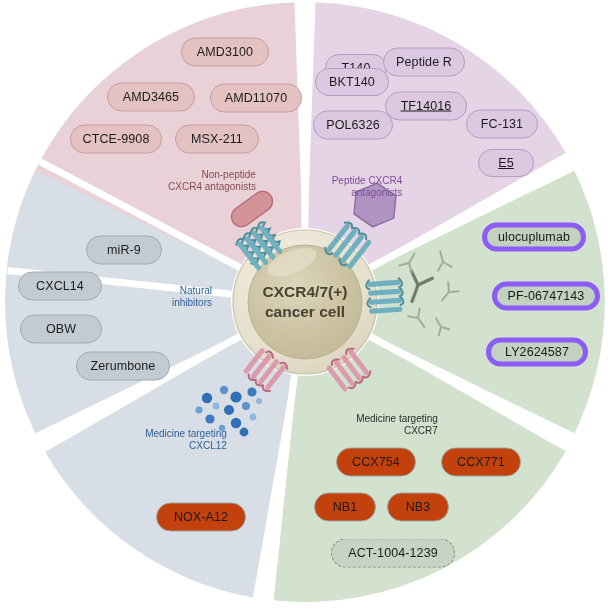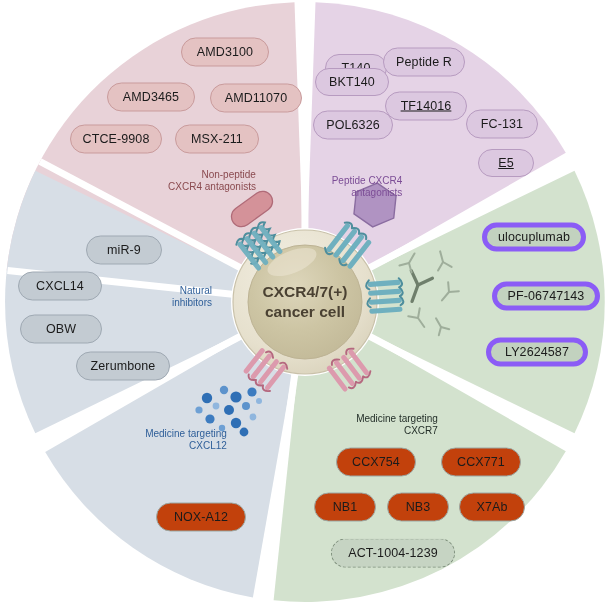--- a/index.html
+++ b/index.html
@@ -312,21 +312,20 @@
   <div class="pill pill-purple" style="left:506px; top:163px; width:56px; height:28px;text-decoration:underline;">E5</div>
 
   <div class="pill pill-green" style="left:534px; top:237px; width:104px; height:29px;">ulocuplumab</div>
   <div class="pill pill-green" style="left:546px; top:296px; width:108px; height:29px;">PF-06747143</div>
   <div class="pill pill-green" style="left:537px; top:352px; width:102px; height:29px;">LY2624587</div>
 
   <div class="pill pill-teal" style="left:376px; top:462px; width:80px; height:29px;">CCX754</div>
   <div class="pill pill-teal" style="left:481px; top:462px; width:80px; height:29px;">CCX771</div>
   <div class="pill pill-teal" style="left:345px; top:507px; width:62px; height:29px;">NB1</div>
   <div class="pill pill-teal" style="left:418px; top:507px; width:62px; height:29px;">NB3</div>
-  <div class="pill pill-teal" style="left:492px; top:507px; width:66px; height:29px;">X7Ab</div>
   <div class="pill pill-dashed" style="left:393px; top:553px; width:124px; height:29px;">ACT-1004-1239</div>
 
   <div class="pill pill-teal" style="left:201px; top:517px; width:90px; height:29px;">NOX-A12</div>
 
   <div class="pill pill-slate" style="left:124px; top:250px; width:76px; height:29px;">miR-9</div>
   <div class="pill pill-slate" style="left:60px; top:286px; width:84px; height:29px;">CXCL14</div>
   <div class="pill pill-slate" style="left:61px; top:329px; width:82px; height:29px;">OBW</div>
   <div class="pill pill-slate" style="left:123px; top:366px; width:94px; height:29px;">Zerumbone</div>
 
 </div>

